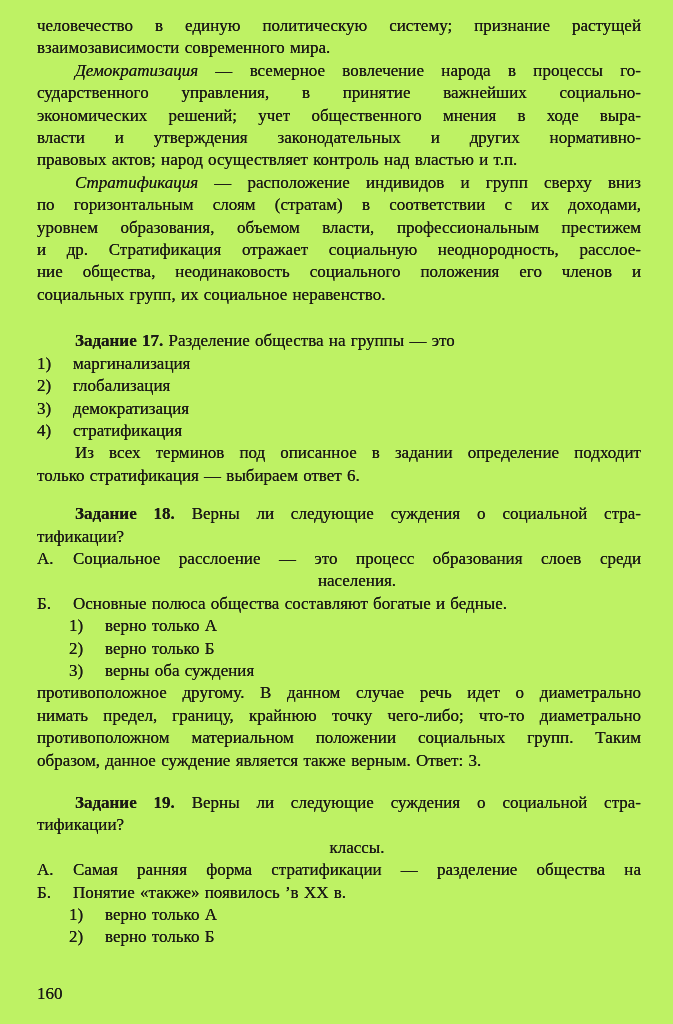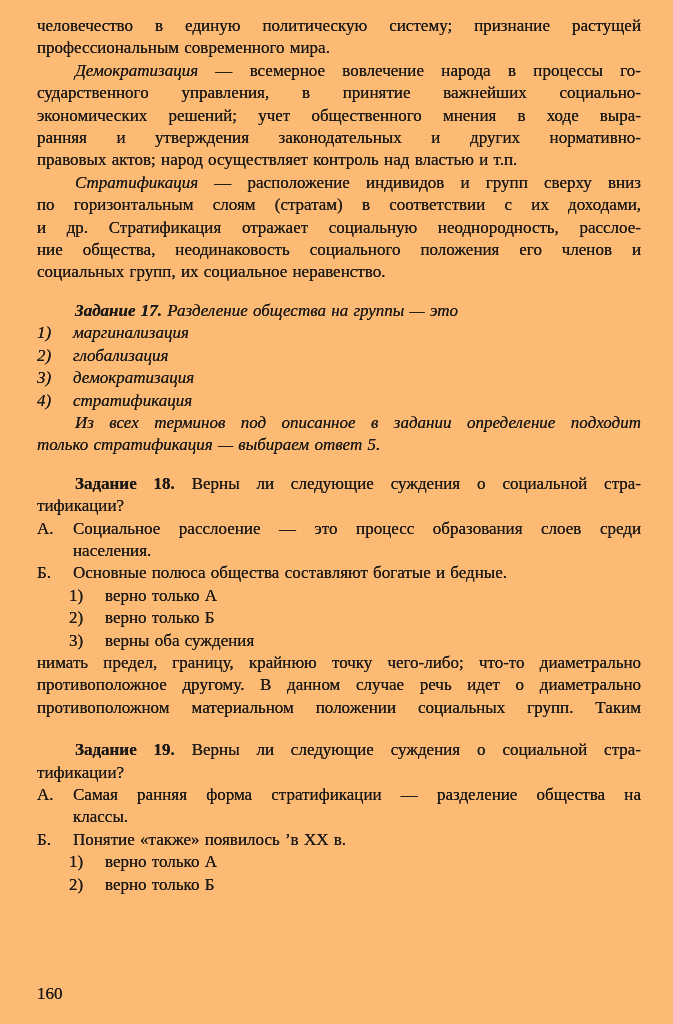--- a/index.html
+++ b/index.html
@@ -1,101 +1,103 @@
 <!DOCTYPE html>
 <html><head>
 <meta charset="utf-8">
 <style>
   html, body { margin: 0; padding: 0; background: #e8e6e2; }
   .page {
     width: 673px;
     height: 1024px;
     margin: 0 auto;
-    background: #fdba74;
+    background: #bef264;
     color: #1b1916;
     font-family: "Liberation Serif", "DejaVu Serif", serif;
     position: relative;
     box-sizing: border-box;
     padding: 15px 32px 0 37px;
     overflow: hidden;
     text-shadow: 0 0 0.5px currentColor; 
   }
   .line {
     font-size: 17px;
     line-height: 22.4px;
     word-spacing: 1px;
   }
   .just {
     text-align: justify;
     text-align-last: justify;
   }
   .pi { text-indent: 38px; }
-  .c1 { padding-left: 36px; }
+  .c1 { padding-left: 36px; text-align: center; }
   .l1 { padding-left: 36px; }
   .l1 .lab { display: inline-block; width: 36px; margin-left: -36px; text-indent: 0; }
   .l2 { padding-left: 68px; }
   .l2 .lab { display: inline-block; width: 36px; margin-left: -36px; text-indent: 0; }
   .b  { font-weight: bold; }
   .it { font-style: italic; }
   .footer {
     position: absolute;
     left: 37px;
     bottom: 20px;
     font-size: 17px;
   }
 </style>
 </head>
 <body>
 
 <div class="page">
   <div>
       <div>
         <div class="line p0 just"><span>человечество в единую политическую систему; признание растущей</span></div>
-        <div class="line p0"><span>профессиональным современного мира.</span></div>
+        <div class="line p0"><span>взаимозависимости современного мира.</span></div>
       </div>
       <div>
         <div class="line pi just"><span class="it">Демократизация</span><span> — всемерное вовлечение народа в процессы го-</span></div>
         <div class="line p0 just"><span>сударственного управления, в принятие важнейших социально-</span></div>
         <div class="line p0 just"><span>экономических решений; учет общественного мнения в ходе выра-</span></div>
-        <div class="line p0 just"><span>ранняя и утверждения законодательных и других нормативно-</span></div>
+        <div class="line p0 just"><span>власти и утверждения законодательных и других нормативно-</span></div>
         <div class="line p0"><span>правовых актов; народ осуществляет контроль над властью и т.п.</span></div>
       </div>
       <div>
         <div class="line pi just"><span class="it">Стратификация</span><span> — расположение индивидов и групп сверху вниз</span></div>
         <div class="line p0 just"><span>по горизонтальным слоям (стратам) в соответствии с их доходами,</span></div>
+        <div class="line p0 just"><span>уровнем образования, объемом власти, профессиональным престижем</span></div>
         <div class="line p0 just"><span>и др. Стратификация отражает социальную неоднородность, расслое-</span></div>
         <div class="line p0 just"><span>ние общества, неодинаковость социального положения его членов и</span></div>
         <div class="line p0"><span>социальных групп, их социальное неравенство.</span></div>
       </div>
-      <div style="margin-top: 16px; font-style: italic;">
+      <div style="margin-top: 24px;">
         <div class="line pi"><span class="b">Задание 17.</span><span> Разделение общества на группы — это</span></div>
         <div class="line l1"><span class="lab">1)</span><span>маргинализация</span></div>
         <div class="line l1"><span class="lab">2)</span><span>глобализация</span></div>
         <div class="line l1"><span class="lab">3)</span><span>демократизация</span></div>
         <div class="line l1"><span class="lab">4)</span><span>стратификация</span></div>
         <div class="line pi just"><span>Из всех терминов под описанное в задании определение подходит</span></div>
-        <div class="line p0"><span>только стратификация — выбираем ответ 5.</span></div>
+        <div class="line p0"><span>только стратификация — выбираем ответ 6.</span></div>
       </div>
       <div style="margin-top: 16px;">
         <div class="line pi just"><span class="b">Задание 18.</span><span> Верны ли следующие суждения о социальной стра-</span></div>
         <div class="line p0"><span>тификации?</span></div>
         <div class="line l1 just"><span class="lab">А.</span><span>Социальное расслоение — это процесс образования слоев среди</span></div>
         <div class="line c1"><span>населения.</span></div>
         <div class="line l1"><span class="lab">Б.</span><span>Основные полюса общества составляют богатые и бедные.</span></div>
         <div class="line l2"><span class="lab">1)</span><span>верно только А</span></div>
         <div class="line l2"><span class="lab">2)</span><span>верно только Б</span></div>
         <div class="line l2"><span class="lab">3)</span><span>верны оба суждения</span></div>
+        <div class="line p0 just"><span>противоположное другому. В данном случае речь идет о диаметрально</span></div>
         <div class="line p0 just"><span>нимать предел, границу, крайнюю точку чего-либо; что-то диаметрально</span></div>
-        <div class="line p0 just"><span>противоположное другому. В данном случае речь идет о диаметрально</span></div>
         <div class="line p0 just"><span>противоположном материальном положении социальных групп. Таким</span></div>
+        <div class="line p0"><span>образом, данное суждение является также верным. Ответ: 3.</span></div>
       </div>
       <div style="margin-top: 20px;">
         <div class="line pi just"><span class="b">Задание 19.</span><span> Верны ли следующие суждения о социальной стра-</span></div>
         <div class="line p0"><span>тификации?</span></div>
+        <div class="line c1"><span>классы.</span></div>
         <div class="line l1 just"><span class="lab">А.</span><span>Самая ранняя форма стратификации — разделение общества на</span></div>
-        <div class="line c1"><span>классы.</span></div>
         <div class="line l1"><span class="lab">Б.</span><span>Понятие «также» появилось ’в XX в.</span></div>
         <div class="line l2"><span class="lab">1)</span><span>верно только А</span></div>
         <div class="line l2"><span class="lab">2)</span><span>верно только Б</span></div>
       </div>
     </div>
   <div class="footer">160</div>
 </div>
 
 </body></html>

